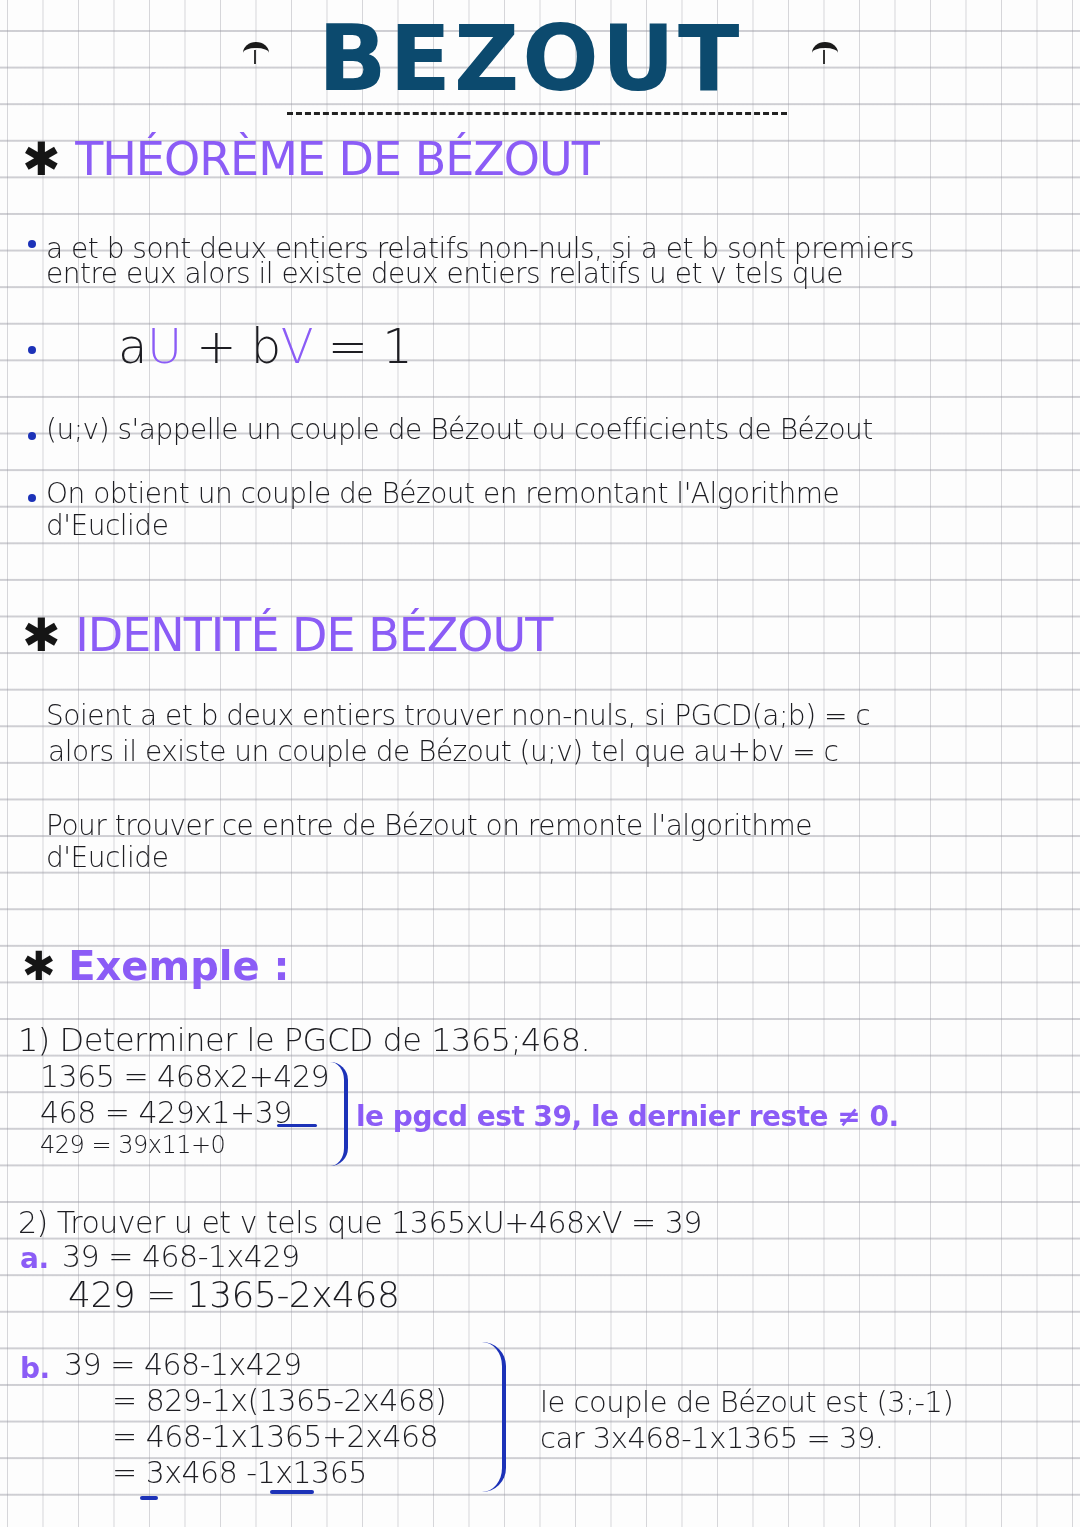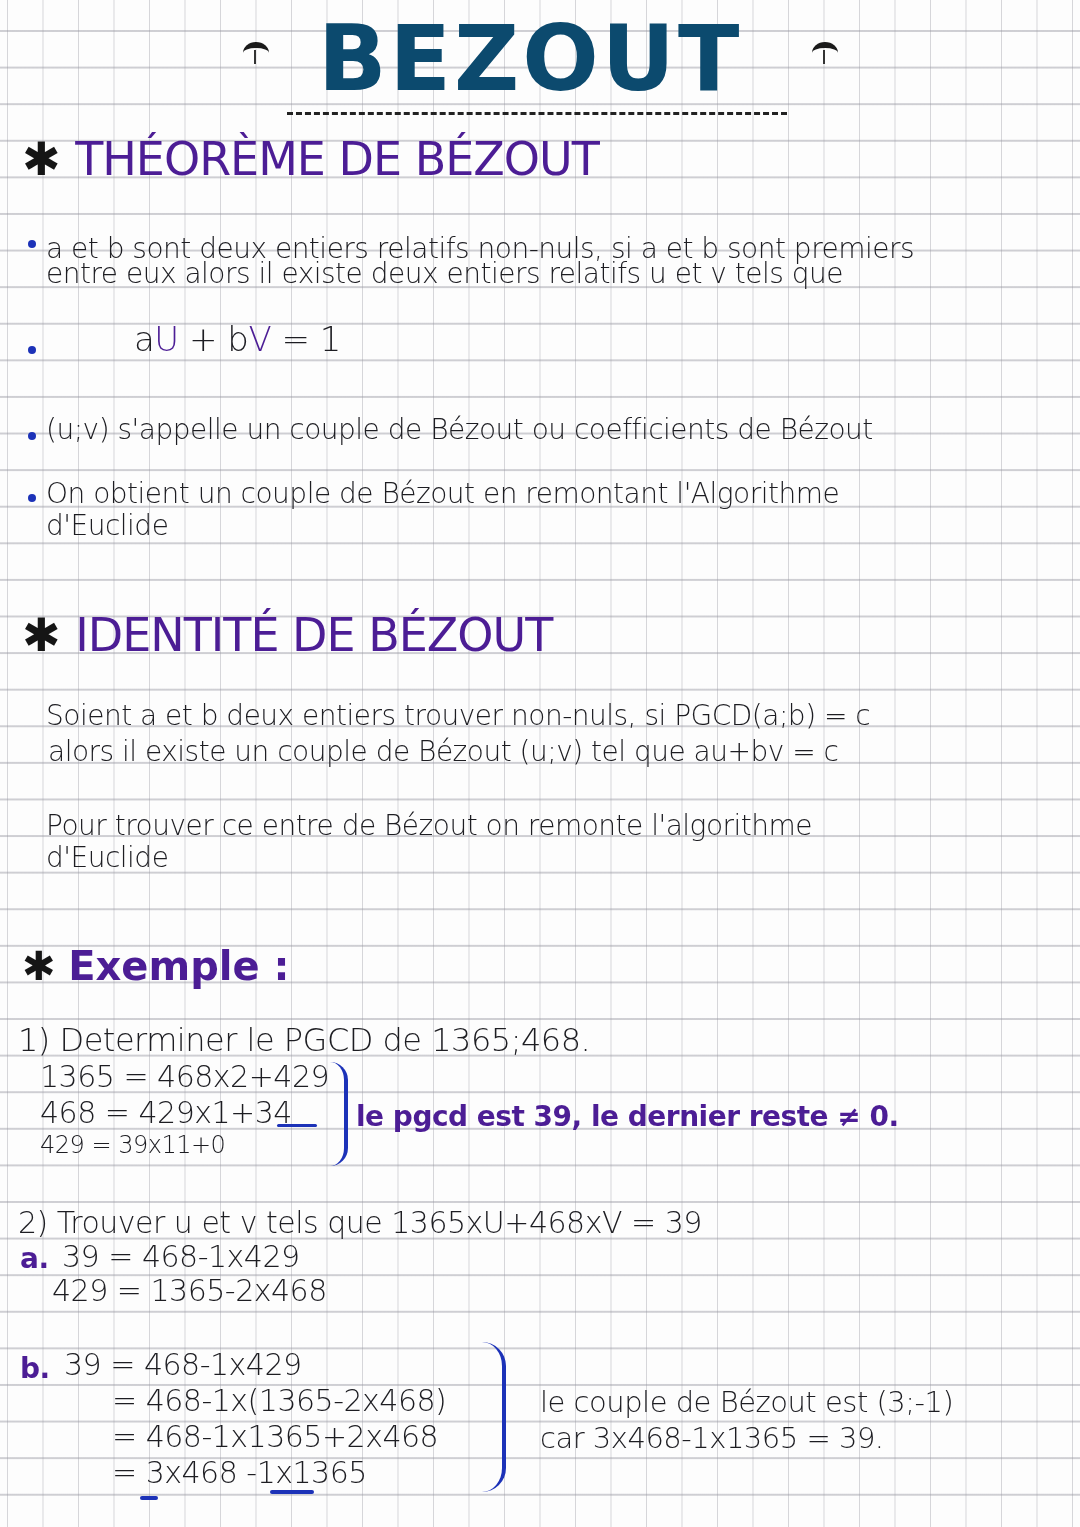--- a/index.html
+++ b/index.html
@@ -10,21 +10,21 @@
       linear-gradient(to right, rgba(150,150,160,0.38) 1px, transparent 1px),
       linear-gradient(to bottom, rgba(150,150,160,0.45) 1.5px, transparent 1.5px);
     background-size: 35.5px 36px, 35.5px 36.6px;
     background-position: 7px 0, 0 30px;
     position: relative;
     font-family: "DejaVu Sans", sans-serif;
     color: #1e1e24;
   }
   .abs { position: absolute; white-space: nowrap; }
   .hand { font-family: "DejaVu Sans", sans-serif; font-weight: 300; letter-spacing: -0.5px; }
-  .blue { color: #4c1d95; }
+  .blue { color: #8b5cf6; }
   .dark { color: #1d1d22; }
 
   .title {
     left: 318px; top: 14px; font-size: 90px; font-weight: 900;
     color: #0c4a6e; letter-spacing: 3px; font-family: "DejaVu Sans", sans-serif;
     line-height: 1;
   }
   .title-underline {
     position: absolute; left: 287px; top: 112px; width: 500px; height: 0;
     border-top: 3px dashed #222;
@@ -34,21 +34,21 @@
     border-top: 6px solid #1a1a1a; border-radius: 50% 50% 0 0;
   }
   .ornament::after {
     content: ""; position: absolute; left: 11px; top: 2px; width: 2px; height: 14px; background: #333;
   }
 
   .section-h { font-size: 46px; font-weight: 400; line-height: 1; }
   .star { color: #151515; font-weight: 700; }
   .bullet { position: absolute; width: 8px; height: 8px; border-radius: 50%; background: #1c32b8; }
   .txt { font-size: 28px; line-height: 1.15; }
-  .txt-lg { font-size: 34px; line-height: 1; margin-left: 16px; }
+  .txt-lg { font-size: 48px; line-height: 1; }
   .brace {
     position: absolute; border-right: 4px solid #1c32b8; border-radius: 0 30px 30px 0;
   }
   .uline { position: absolute; height: 4px; background: #1c32b8; border-radius: 2px; }
 </style>
 </head>
 <body>
 
 <div class="ornament" style="left:243px;top:42px;"></div>
 <div class="abs title">BEZOUT</div>
@@ -86,33 +86,33 @@
 <div class="abs hand txt dark" style="left:46px;top:810px;">Pour trouver ce entre de Bézout on remonte l'algorithme</div>
 <div class="abs hand txt dark" style="left:46px;top:842px;">d'Euclide</div>
 
 <div class="abs section-h" style="left:22px;top:946px;font-size:40px;">
   <span class="star">✱</span>
   <span class="blue" style="font-weight:600;">Exemple :</span>
 </div>
 
 <div class="abs hand txt dark" style="left:18px;top:1022px;font-size:32px;">1) Determiner le PGCD de 1365;468.</div>
 <div class="abs hand txt dark" style="left:40px;top:1060px;font-size:30px;">1365 = 468x2+429</div>
-<div class="abs hand txt dark" style="left:40px;top:1096px;font-size:30px;">468 = 429x1+34</div>
+<div class="abs hand txt dark" style="left:40px;top:1096px;font-size:30px;">468 = 429x1+39</div>
 <div class="abs hand txt dark" style="left:40px;top:1132px;font-size:24px;">429 = 39x11+0</div>
 <div class="uline" style="left:277px;top:1124px;width:40px;height:3px;"></div>
 <div class="brace" style="left:330px;top:1062px;width:14px;height:104px;"></div>
 <div class="abs hand blue" style="left:356px;top:1100px;font-size:28px;font-weight:700;">le pgcd est 39, le dernier reste ≠ 0.</div>
 
 <div class="abs hand txt dark" style="left:18px;top:1206px;font-size:30px;">2) Trouver u et v tels que  1365xU+468xV = 39</div>
 <div class="abs hand blue" style="left:20px;top:1242px;font-size:28px;font-weight:700;">a.</div>
 <div class="abs hand txt dark" style="left:62px;top:1240px;font-size:30px;">39 = 468-1x429</div>
-<div class="abs hand txt dark" style="left:52px;top:1274px;font-size:30px;">429 = 1365-2x468</div>
+<div class="abs hand txt dark" style="left:68px;top:1274px;font-size:36px;">429 = 1365-2x468</div>
 
 <div class="abs hand blue" style="left:20px;top:1352px;font-size:28px;font-weight:700;">b.</div>
 <div class="abs hand txt dark" style="left:64px;top:1348px;font-size:30px;">39 = 468-1x429</div>
-<div class="abs hand txt dark" style="left:112px;top:1384px;font-size:30px;">= 468-1x(1365-2x468)</div>
+<div class="abs hand txt dark" style="left:112px;top:1384px;font-size:30px;">= 829-1x(1365-2x468)</div>
 <div class="abs hand txt dark" style="left:112px;top:1420px;font-size:30px;">= 468-1x1365+2x468</div>
 <div class="abs hand txt dark" style="left:112px;top:1456px;font-size:30px;">= 3x468 -1x1365</div>
 <div class="uline" style="left:140px;top:1496px;width:18px;"></div>
 <div class="uline" style="left:270px;top:1490px;width:44px;"></div>
 <div class="brace" style="left:482px;top:1342px;width:20px;height:150px;"></div>
 <div class="abs hand txt dark" style="left:540px;top:1386px;font-size:29px;">le couple de Bézout est (3;-1)</div>
 <div class="abs hand txt dark" style="left:540px;top:1422px;font-size:29px;">car 3x468-1x1365 = 39.</div>
 
 </body></html>

